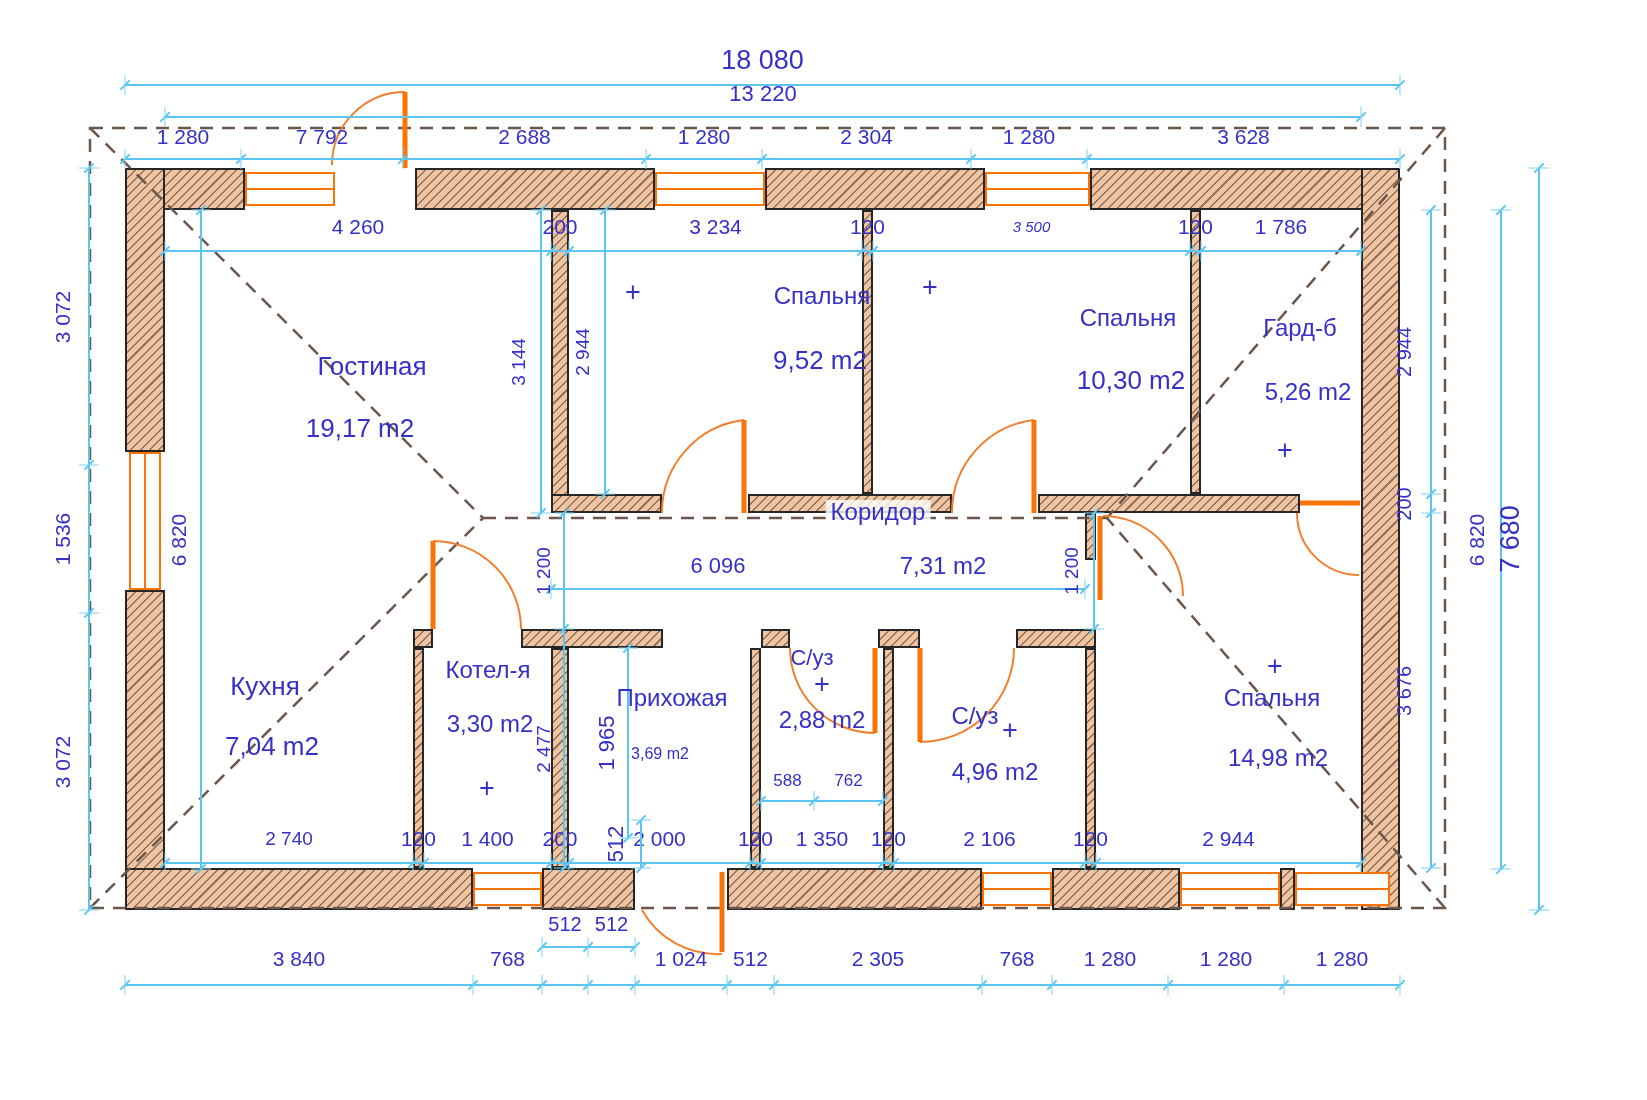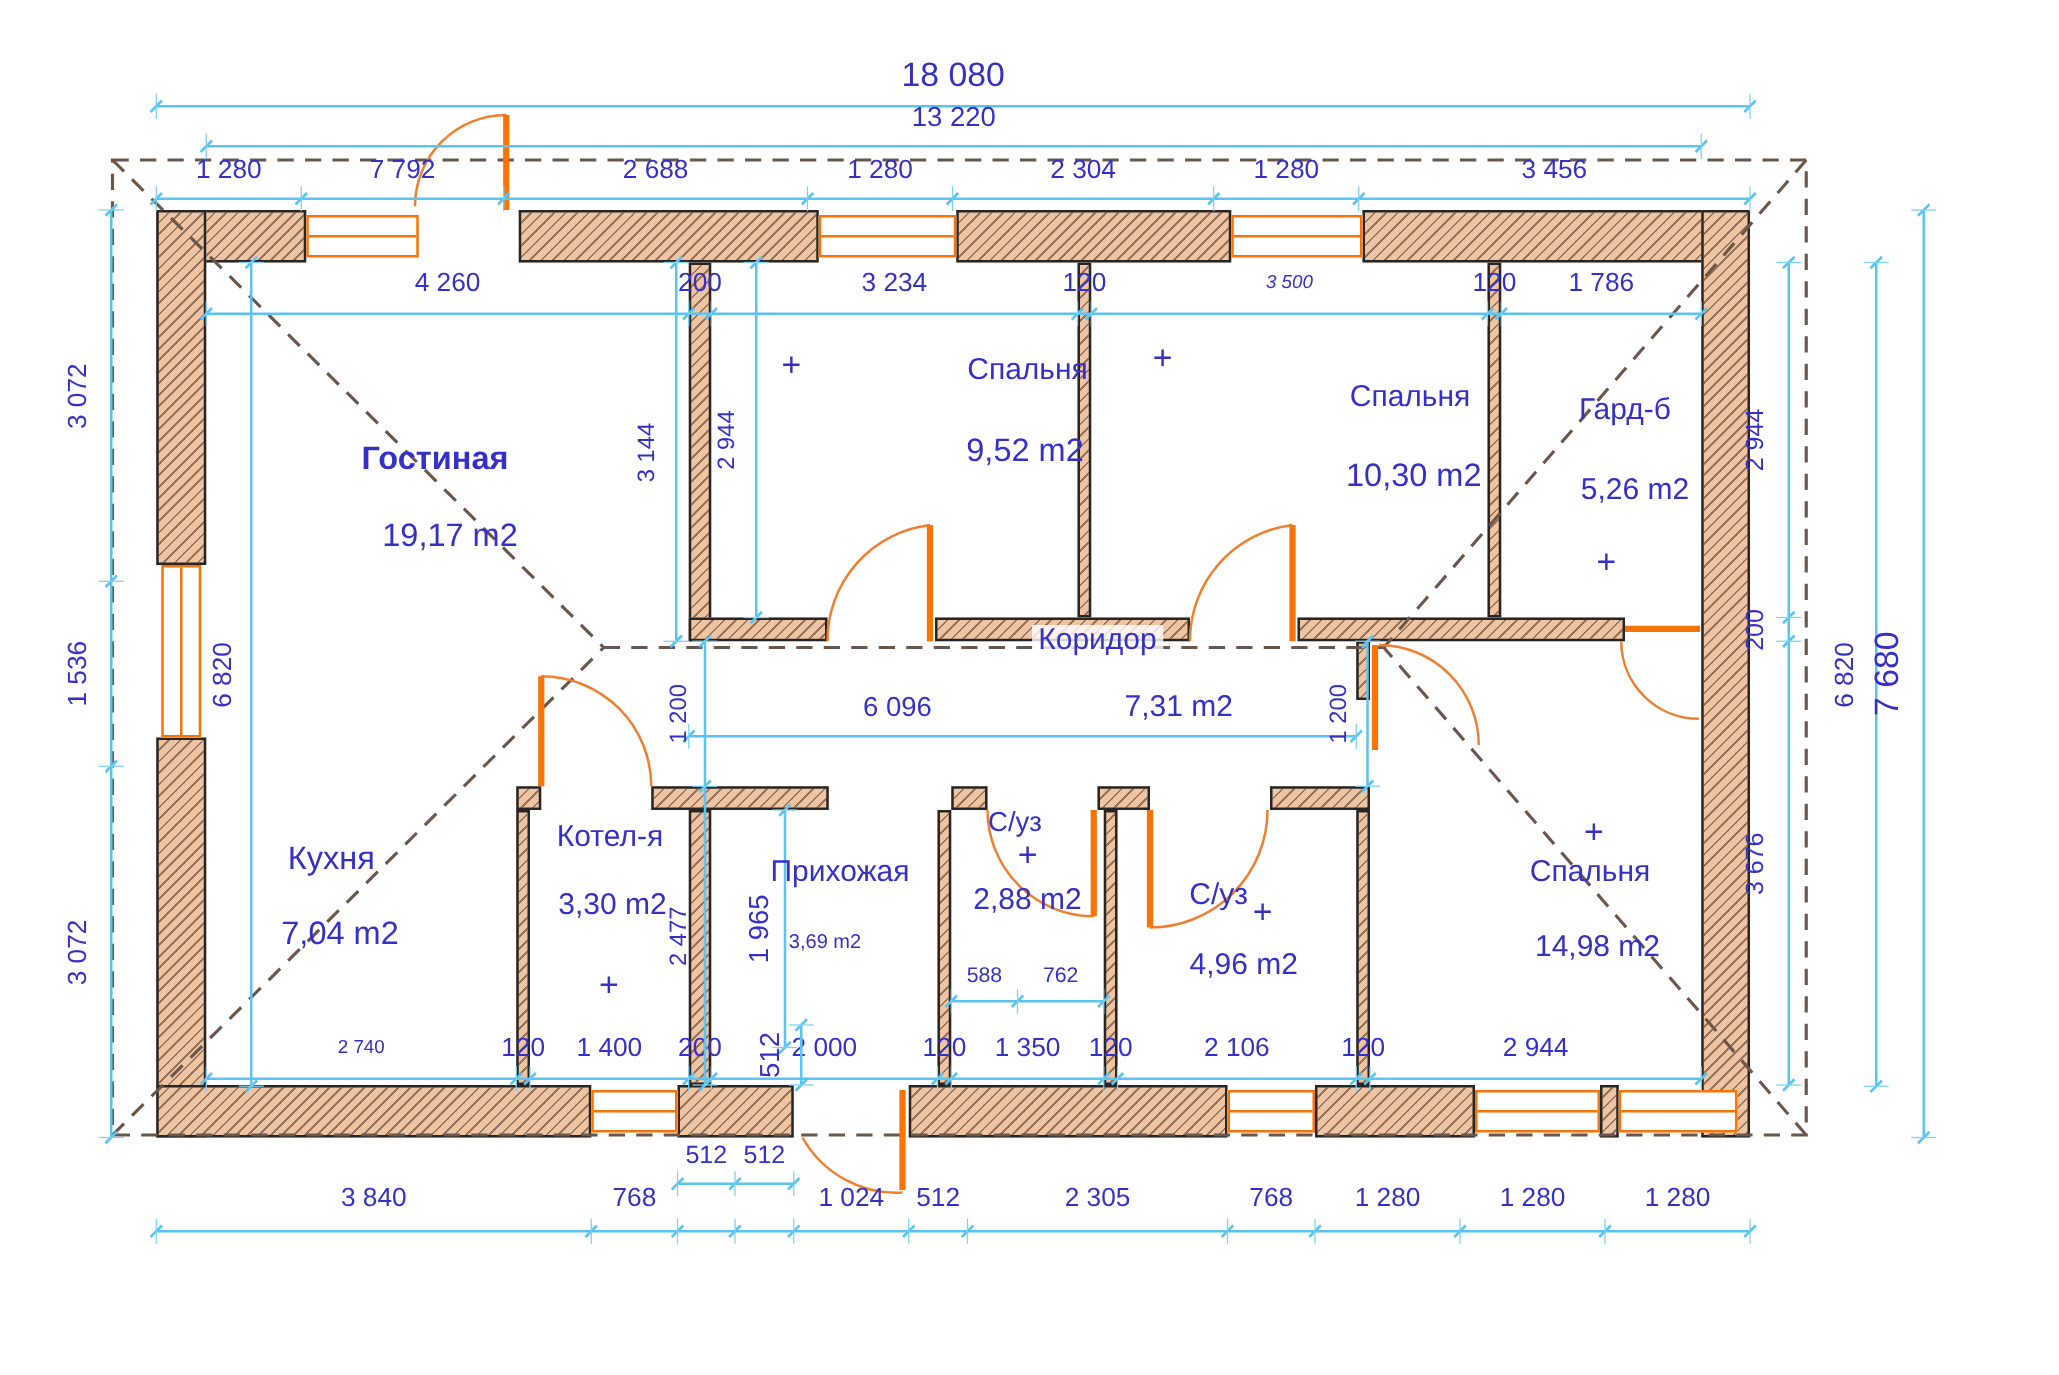--- a/index.html
+++ b/index.html
@@ -131,21 +131,21 @@
     <div class="tick" style="left: 1087px; top: 159px;"></div>
     <div class="guide-v" style="left: 1087px; top: 159px;"></div>
     <div class="tick" style="left: 1400px; top: 159px;"></div>
     <div class="guide-v" style="left: 1400px; top: 159px;"></div>
     <div class="lbl" style="left: 183px; top: 136px; font-size: 21px;">1 280</div>
     <div class="lbl" style="left: 322px; top: 136px; font-size: 21px;">7 792</div>
     <div class="lbl" style="left: 524.5px; top: 136px; font-size: 21px; text-align: right;">2 688</div>
     <div class="lbl" style="left: 704px; top: 136px; font-size: 21px;">1 280</div>
     <div class="lbl" style="left: 866.5px; top: 136px; font-size: 21px;">2 304</div>
     <div class="lbl" style="left: 1029px; top: 136px; font-size: 21px;">1 280</div>
-    <div class="lbl" style="left: 1243.5px; top: 136px; font-size: 21px;">3 456</div>
+    <div class="lbl" style="left: 1243.5px; top: 136px; font-size: 21px;">3 628</div>
     <div class="dimline" style="left: 165px; top: 250px; width: 1196px; height: 2px;"></div>
     <div class="tick" style="left: 165px; top: 251px;"></div>
     <div class="guide-v" style="left: 165px; top: 251px;"></div>
     <div class="tick" style="left: 551px; top: 251px;"></div>
     <div class="guide-v" style="left: 551px; top: 251px;"></div>
     <div class="tick" style="left: 569px; top: 251px;"></div>
     <div class="guide-v" style="left: 569px; top: 251px;"></div>
     <div class="tick" style="left: 862px; top: 251px;"></div>
     <div class="guide-v" style="left: 862px; top: 251px;"></div>
     <div class="tick" style="left: 873px; top: 251px;"></div>
@@ -195,21 +195,21 @@
     <div class="tick" style="left: 883px; top: 863px;"></div>
     <div class="guide-v" style="left: 883px; top: 863px;"></div>
     <div class="tick" style="left: 894px; top: 863px;"></div>
     <div class="guide-v" style="left: 894px; top: 863px;"></div>
     <div class="tick" style="left: 1085px; top: 863px;"></div>
     <div class="guide-v" style="left: 1085px; top: 863px;"></div>
     <div class="tick" style="left: 1096px; top: 863px;"></div>
     <div class="guide-v" style="left: 1096px; top: 863px;"></div>
     <div class="tick" style="left: 1361px; top: 863px;"></div>
     <div class="guide-v" style="left: 1361px; top: 863px;"></div>
-    <div class="lbl" style="left: 289px; top: 838px; font-size: 15px;">2 740</div>
+    <div class="lbl" style="left: 289px; top: 838px; font-size: 19px;">2 740</div>
     <div class="lbl" style="left: 418.5px; top: 838px; font-size: 21px;">120</div>
     <div class="lbl" style="left: 487.5px; top: 838px; font-size: 21px;">1 400</div>
     <div class="lbl" style="left: 560px; top: 838px; font-size: 21px;">200</div>
     <div class="lbl" style="left: 659.5px; top: 838px; font-size: 21px;">2 000</div>
     <div class="lbl" style="left: 755.5px; top: 838px; font-size: 21px;">120</div>
     <div class="lbl" style="left: 822px; top: 838px; font-size: 21px;">1 350</div>
     <div class="lbl" style="left: 888.5px; top: 838px; font-size: 21px;">120</div>
     <div class="lbl" style="left: 989.5px; top: 838px; font-size: 21px;">2 106</div>
     <div class="lbl" style="left: 1090.5px; top: 838px; font-size: 21px;">120</div>
     <div class="lbl" style="left: 1228.5px; top: 838px; font-size: 21px;">2 944</div>
@@ -330,21 +330,21 @@
     <div class="guide-h" style="left: 1501px; top: 210px;"></div>
     <div class="tick" style="left: 1501px; top: 869px;"></div>
     <div class="guide-h" style="left: 1501px; top: 869px;"></div>
     <div class="lbl v" style="left: 1476px; top: 539.5px; font-size: 21px;">6 820</div>
     <div class="dimline" style="left: 1538px; top: 168px; width: 2px; height: 742px;"></div>
     <div class="tick" style="left: 1539px; top: 168px;"></div>
     <div class="guide-h" style="left: 1539px; top: 168px;"></div>
     <div class="tick" style="left: 1539px; top: 910px;"></div>
     <div class="guide-h" style="left: 1539px; top: 910px;"></div>
     <div class="lbl v" style="left: 1510px; top: 539px; font-size: 27px;">7 680</div>
-    <div class="lbl" style="left: 348px; top: 366px; font-size: 26px; font-weight: bold;">Гостиная</div>
+    <div class="lbl" style="left: 372px; top: 366px; font-size: 26px;">Гостиная</div>
     <div class="lbl" style="left: 360px; top: 428px; font-size: 26px;">19,17 m2</div>
     <div class="lbl" style="left: 822px; top: 296px; font-size: 24px;">Спальня</div>
     <div class="lbl" style="left: 820px; top: 360px; font-size: 26px;">9,52 m2</div>
     <div class="lbl" style="left: 1128px; top: 318px; font-size: 24px;">Спальня</div>
     <div class="lbl" style="left: 1131px; top: 380px; font-size: 26px;">10,30 m2</div>
     <div class="lbl" style="left: 1300px; top: 328px; font-size: 24px;">Гард-б</div>
     <div class="lbl" style="left: 1308px; top: 392px; font-size: 24px;">5,26 m2</div>
     <div class="lbl bg" style="left: 878px; top: 512px; font-size: 24px;">Коридор</div>
     <div class="lbl" style="left: 265px; top: 686px; font-size: 26px;">Кухня</div>
     <div class="lbl" style="left: 272px; top: 746px; font-size: 26px;">7,04 m2</div>

